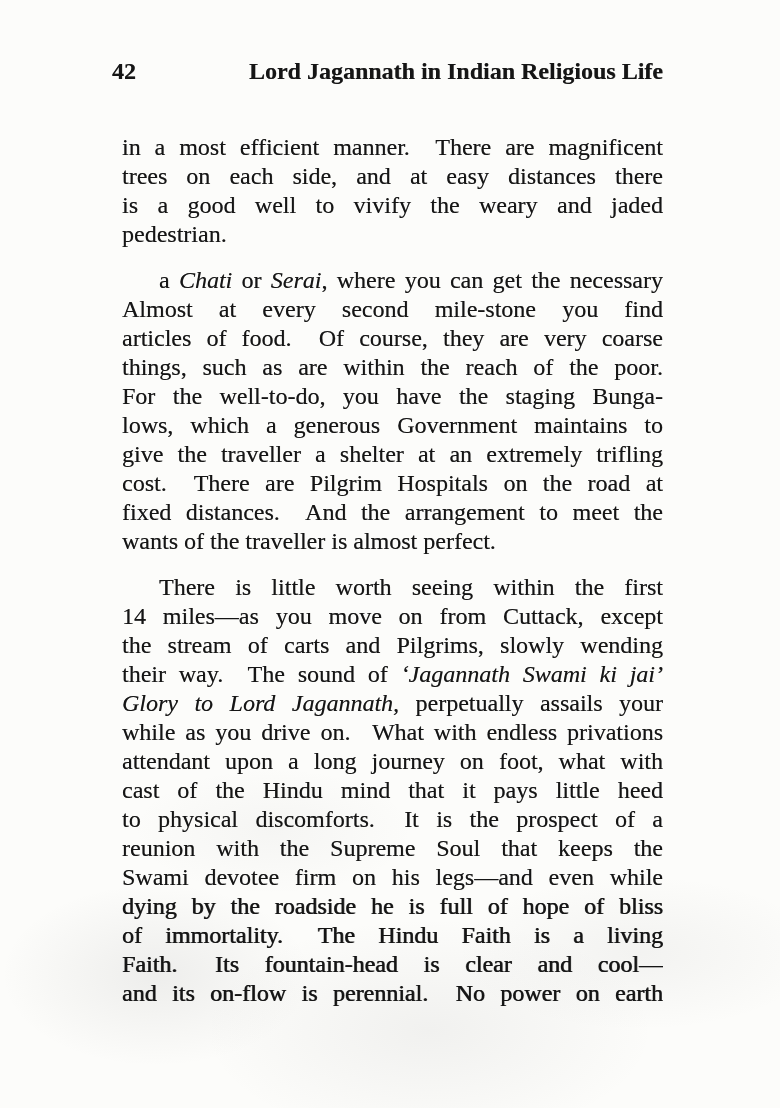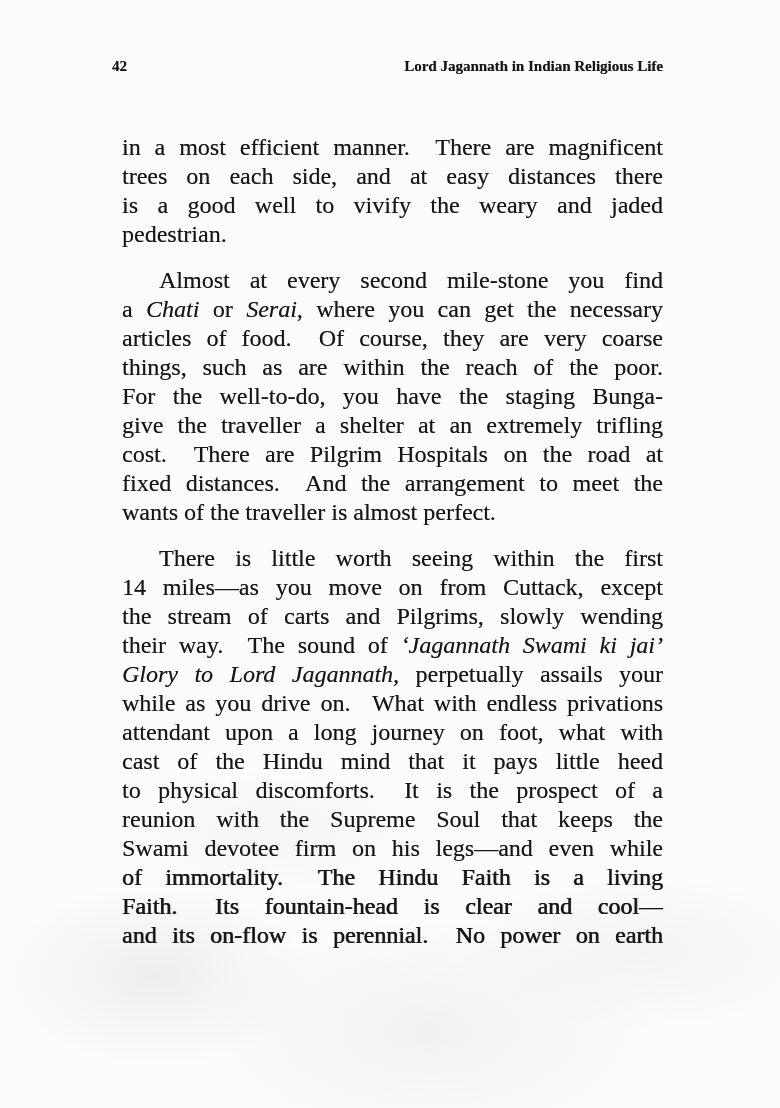--- a/index.html
+++ b/index.html
@@ -18,21 +18,21 @@
     color: #151515;
   }
   .header {
     position: absolute;
     top: 58px;
     left: 112px;
     width: 551px;
     display: flex;
     justify-content: space-between;
     align-items: baseline;
-    font-size: 15px;
+    font-size: 24px;
     font-weight: 700;
     text-shadow: 0.3px 0 0 rgba(17,17,17,0.55);
   }
   .text-block {
     position: absolute;
     top: 133px;
     left: 122px;
     width: 541px;
     font-size: 24px;
     line-height: 29px;
@@ -64,40 +64,42 @@
     <span>Lord Jagannath in Indian Religious Life</span>
   </div>
   <div class="text-block">
       <div class="para">
         <div class="line"><span>in a most efficient manner.  There are magnificent</span></div>
         <div class="line"><span>trees on each side, and at easy distances there</span></div>
         <div class="line"><span>is a good well to vivify the weary and jaded</span></div>
         <div class="line no-just"><span>pedestrian.</span></div>
       </div>
       <div class="para indent">
+        <div class="line"><span>a </span><span class="it">Chati</span><span> or </span><span class="it">Serai</span><span>, where you can get the necessary</span></div>
         <div class="line"><span>Almost at every second mile-stone you find</span></div>
-        <div class="line"><span>a </span><span class="it">Chati</span><span> or </span><span class="it">Serai</span><span>, where you can get the necessary</span></div>
         <div class="line"><span>articles of food.  Of course, they are very coarse</span></div>
         <div class="line"><span>things, such as are within the reach of the poor.</span></div>
         <div class="line"><span>For the well-to-do, you have the staging Bunga-</span></div>
+        <div class="line"><span>lows, which a generous Government maintains to</span></div>
         <div class="line"><span>give the traveller a shelter at an extremely trifling</span></div>
         <div class="line"><span>cost.  There are Pilgrim Hospitals on the road at</span></div>
         <div class="line"><span>fixed distances.  And the arrangement to meet the</span></div>
         <div class="line no-just"><span>wants of the traveller is almost perfect.</span></div>
       </div>
       <div class="para indent">
         <div class="line"><span>There is little worth seeing within the first</span></div>
         <div class="line"><span>14 miles—as you move on from Cuttack, except</span></div>
         <div class="line"><span>the stream of carts and Pilgrims, slowly wending</span></div>
         <div class="line"><span>their way.  The sound of </span><span class="it">‘Jagannath Swami ki jai’</span></div>
         <div class="line"><span class="it">Glory to Lord Jagannath,</span><span> perpetually assails your</span></div>
         <div class="line"><span>while as you drive on.  What with endless privations</span></div>
         <div class="line"><span>attendant upon a long journey on foot, what with</span></div>
         <div class="line"><span>cast of the Hindu mind that it pays little heed</span></div>
         <div class="line"><span>to physical discomforts.  It is the prospect of a</span></div>
         <div class="line"><span>reunion with the Supreme Soul that keeps the</span></div>
         <div class="line"><span>Swami devotee firm on his legs—and even while</span></div>
+        <div class="line"><span>dying by the roadside he is full of hope of bliss</span></div>
         <div class="line"><span>of immortality.  The Hindu Faith is a living</span></div>
         <div class="line"><span>Faith.  Its fountain-head is clear and cool—</span></div>
         <div class="line"><span>and its on-flow is perennial.  No power on earth</span></div>
       </div>
     </div>
 </div>
 
 </body></html>

